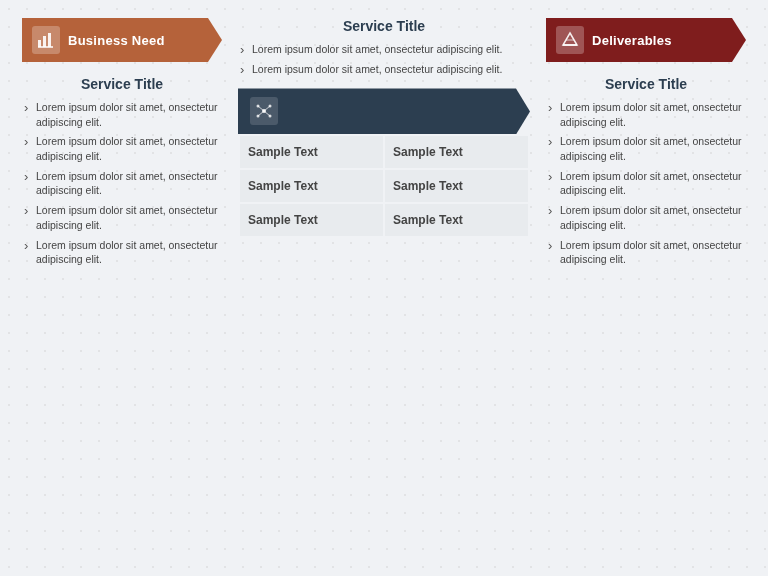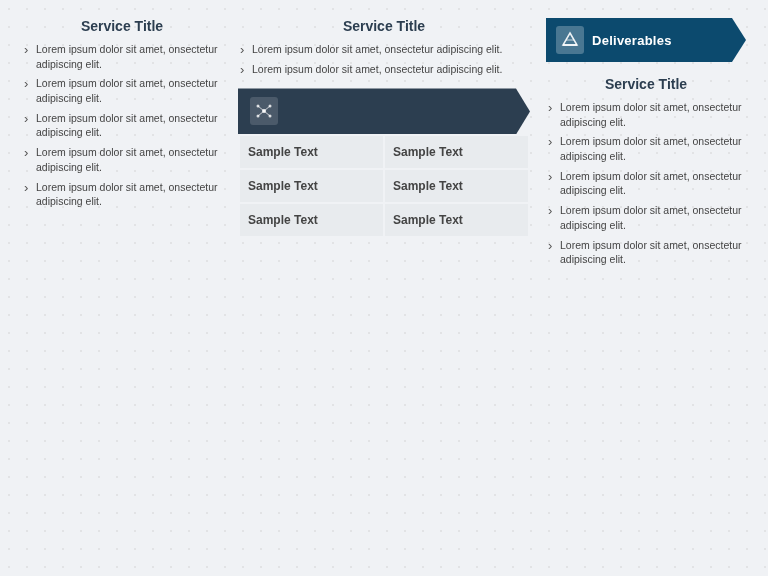--- a/index.html
+++ b/index.html
@@ -73,21 +73,21 @@
       clip-path: polygon(0 0, calc(100% - 14px) 0, 100% 50%, calc(100% - 14px) 100%, 0 100%);
       margin-bottom: 14px;
       min-height: 44px;
     }
 
     .arrow-banner.brown {
       background: #b5623a;
     }
 
     .arrow-banner.slate {
-      background: #0c4a6e;
+      background: #7f1d1d;
     }
 
     .arrow-banner .icon-box {
       width: 28px;
       height: 28px;
       background: rgba(255,255,255,0.25);
       border-radius: 3px;
       display: flex;
       align-items: center;
       justify-content: center;
@@ -195,20 +195,31 @@
 </head>
 <body>
 
 <div class="main-container">
 
 
   <div class="columns">
 
     <div class="col-left">
 
+      <div class="arrow-banner brown">
+        <div class="icon-box">
+          <svg width="18" height="18" viewBox="0 0 18 18">
+            <rect x="1" y="9" width="3" height="7" fill="white" opacity="0.9"></rect>
+            <rect x="6" y="5" width="3" height="11" fill="white" opacity="0.9"></rect>
+            <rect x="11" y="2" width="3" height="14" fill="white" opacity="0.9"></rect>
+            <line x1="1" y1="16" x2="16" y2="16" stroke="white" stroke-width="1.5"></line>
+          </svg>
+        </div>
+        <span class="banner-label">Business Need</span>
+      </div>
 
       <div class="section-title">Service Title</div>
 
       <ul class="bullet-list">
         <li>Lorem ipsum dolor sit amet, onsectetur adipiscing elit.</li>
         <li>Lorem ipsum dolor sit amet, onsectetur adipiscing elit.</li>
         <li>Lorem ipsum dolor sit amet, onsectetur adipiscing elit.</li>
         <li>Lorem ipsum dolor sit amet, onsectetur adipiscing elit.</li>
         <li>Lorem ipsum dolor sit amet, onsectetur adipiscing elit.</li>
       </ul>

